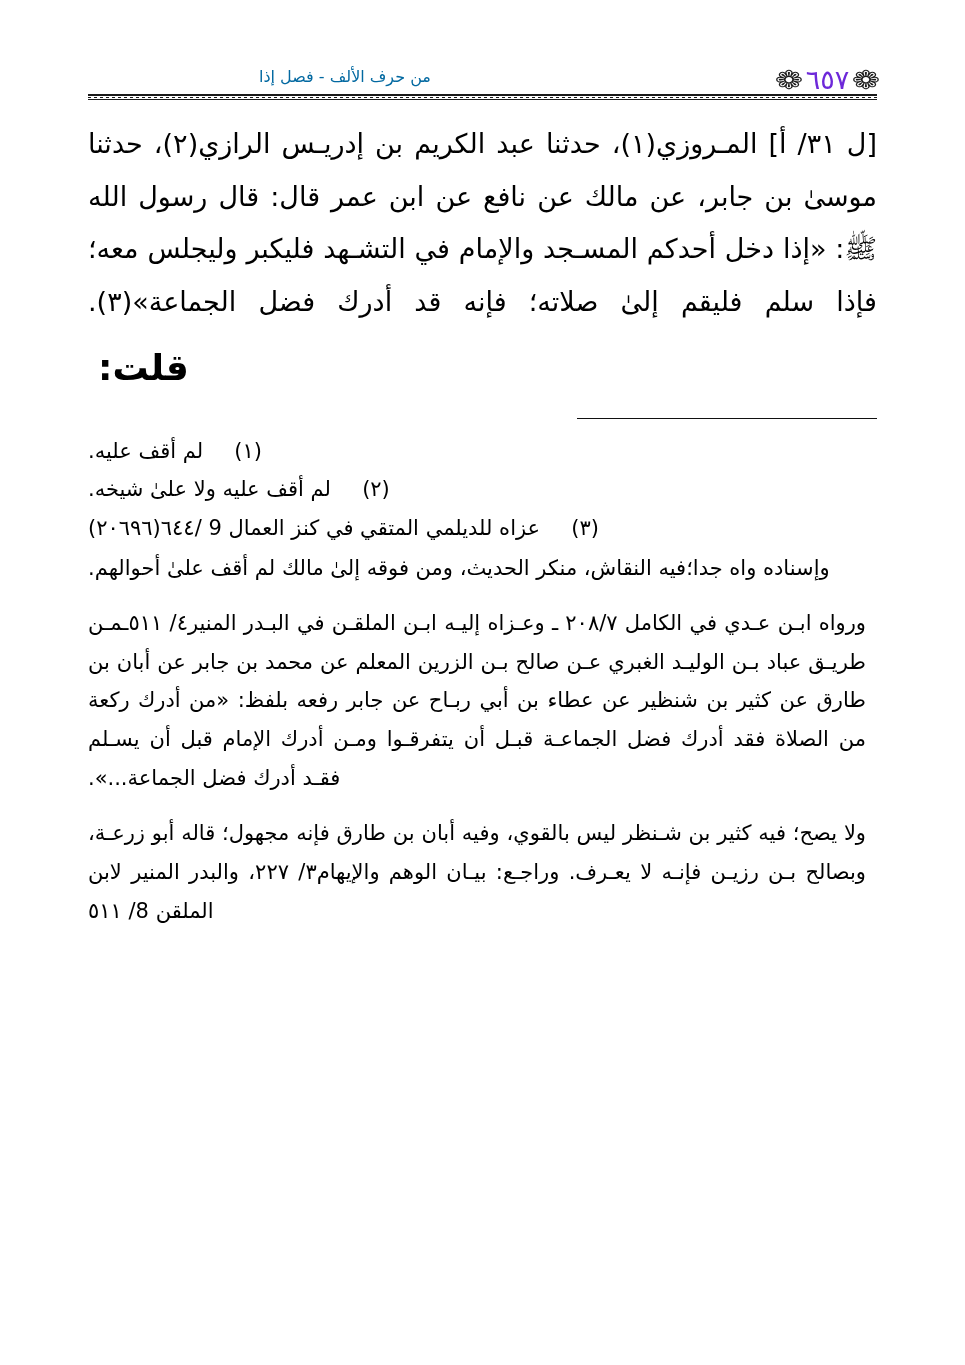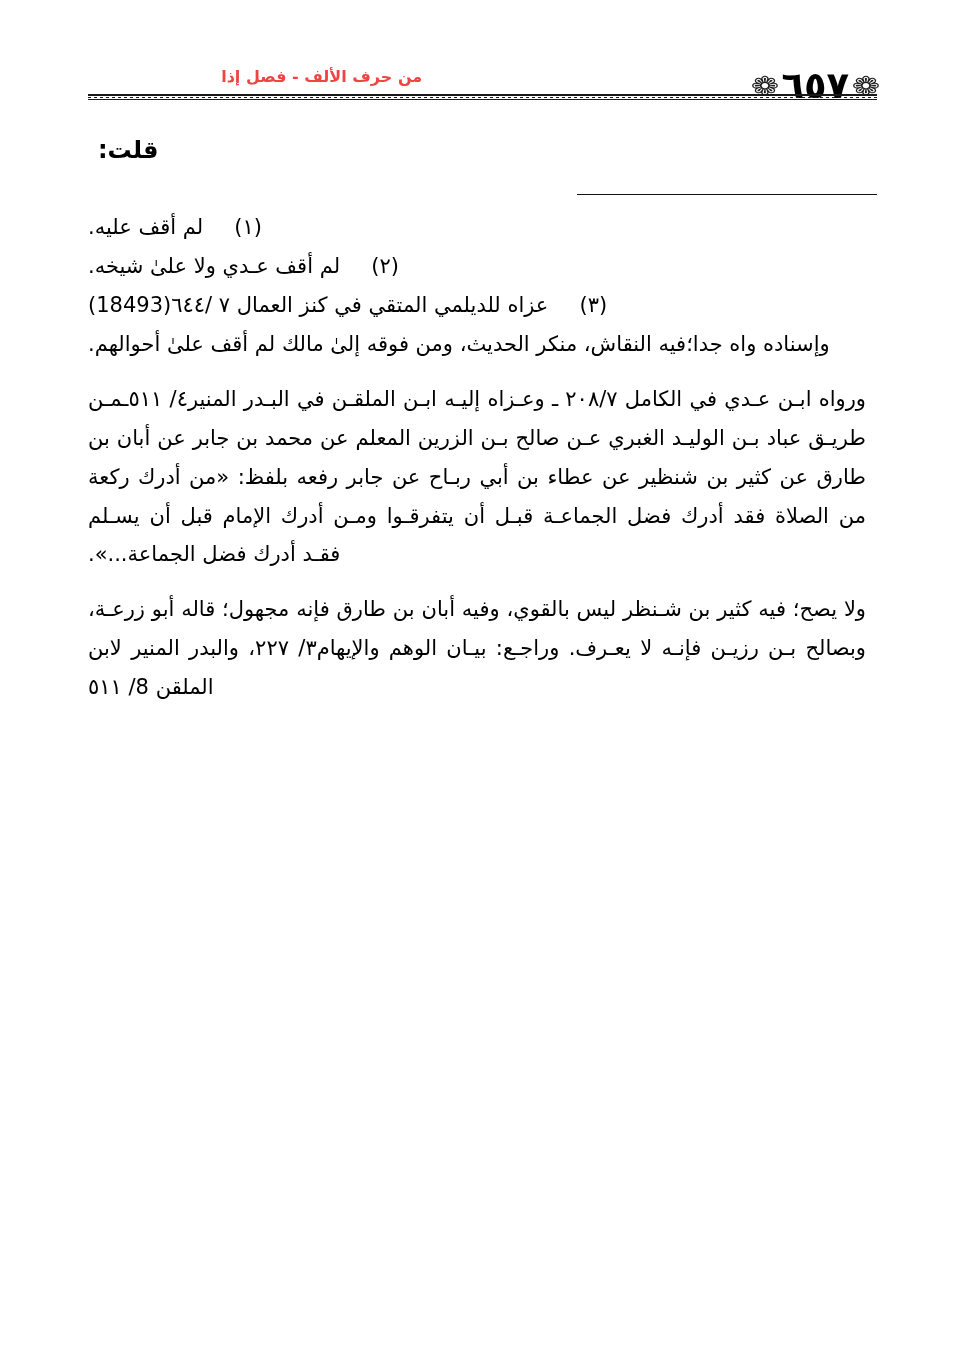--- a/index.html
+++ b/index.html
@@ -58,55 +58,54 @@
     gap: 4px;
     direction: rtl;
   }
   .orn {
     font-size: 26px;
     line-height: 1;
     color: #1a1a1a;
     transform: scaleX(1.3);
   }
   .page-number {
-    font-size: 37px;
-    font-weight: bold;
+    font-size: 27px;
+    font-weight: normal;
     letter-spacing: 1px;
-    color: #000000;
+    color: #6d28d9;
     padding: 0 2px;
   }
   .header-title {
     position: absolute;
     top: 9px;
     right: 50%;
     transform: translateX(-30%);
     font-size: 16px;
-    color: #ef4444;
+    color: #0369a1;
     white-space: nowrap;
-    font-weight: bold;
   }
 
   
   .body {
     position: absolute;
     top: 118px;
     right: 88px;
     left: 88px;
     text-align: justify;
     direction: rtl;
   }
   .main-par {
     font-size: 27px;
     line-height: 1.95;
     margin: 0 0 6px 0;
     text-align: justify;
     text-align-last: justify;
   }
   .qalt {
-    font-size: 24px;
+    font-size: 36px;
     font-weight: bold;
     text-align: left;
     margin: 18px 0 0 0;
     padding-left: 10px;
   }
 
   
   .fn-rule {
     margin: 30px 0 14px auto;
     width: 300px;
@@ -159,40 +158,41 @@
       <span class="orn">❁</span>
       <span class="page-number">٦٥٧</span>
       <span class="orn">❁</span>
     </div>
     <div class="header-title">من حرف الألف - فصل إذا</div>
     <div class="header-rule"></div>
   </div>
 
   <div class="body">
 
+    <p class="main-par">[ل ٣١/ أ] المـروزي(١)، حدثنا عبد الكريم بن إدريـس الرازي(٢)، حدثنا موسىٰ بن جابر، عن مالك عن نافع عن ابن عمر قال: قال رسول الله ﷺ: «إذا دخل أحدكم المسـجد والإمام في التشـهد فليكبر وليجلس معه؛ فإذا سلم فليقم إلىٰ صلاته؛ فإنه قد أدرك فضل الجماعة»(٣).</p>
 
     <p class="qalt">قلت:</p>
 
     <div class="fn-rule"></div>
 
     <div class="footnotes">
 
       <div class="fn-item">
         <span class="fn-num">(١)</span>
         <span class="fn-text">لم أقف عليه.</span>
       </div>
 
       <div class="fn-item">
         <span class="fn-num">(٢)</span>
-        <span class="fn-text">لم أقف عـدي ولا علىٰ شيخه.</span>
+        <span class="fn-text">لم أقف عليه ولا علىٰ شيخه.</span>
       </div>
 
       <div class="fn-item">
         <span class="fn-num">(٣)</span>
-        <span class="fn-text">عزاه للديلمي المتقي في كنز العمال ٧ /٦٤٤(18493)</span>
+        <span class="fn-text">عزاه للديلمي المتقي في كنز العمال 9 /٦٤٤(٢٠٦٩٦)</span>
       </div>
 
       <p class="fn-par last-left">وإسناده واه جدا؛فيه النقاش، منكر الحديث، ومن فوقه إلىٰ مالك لم أقف علىٰ أحوالهم.</p>
 
       <p class="fn-par block last-left">ورواه ابـن عـدي في الكامل ٢٠٨/٧ ـ وعـزاه إليـه ابـن الملقـن في البـدر المنير٤/ ٥١١ـمـن طريـق عباد بـن الوليـد الغبري عـن صالح بـن الزرين المعلم عن محمد بن جابر عن أبان بن طارق عن كثير بن شنظير عن عطاء بن أبي ربـاح عن جابر رفعه بلفظ: «من أدرك ركعة من الصلاة فقد أدرك فضل الجماعـة قبـل أن يتفرقـوا ومـن أدرك الإمام قبل أن يسـلم فقـد أدرك فضل الجماعة...».</p>
 
       <p class="fn-par block last-left">ولا يصح؛ فيه كثير بن شـنظر ليس بالقوي، وفيه أبان بن طارق فإنه مجهول؛ قاله أبو زرعـة، وبصالح بـن رزيـن فإنـه لا يعـرف. وراجـع: بيـان الوهم والإيهام٣/ ٢٢٧، والبدر المنير لابن الملقن 8/ ٥١١</p>
 
     </div>
   </div>

